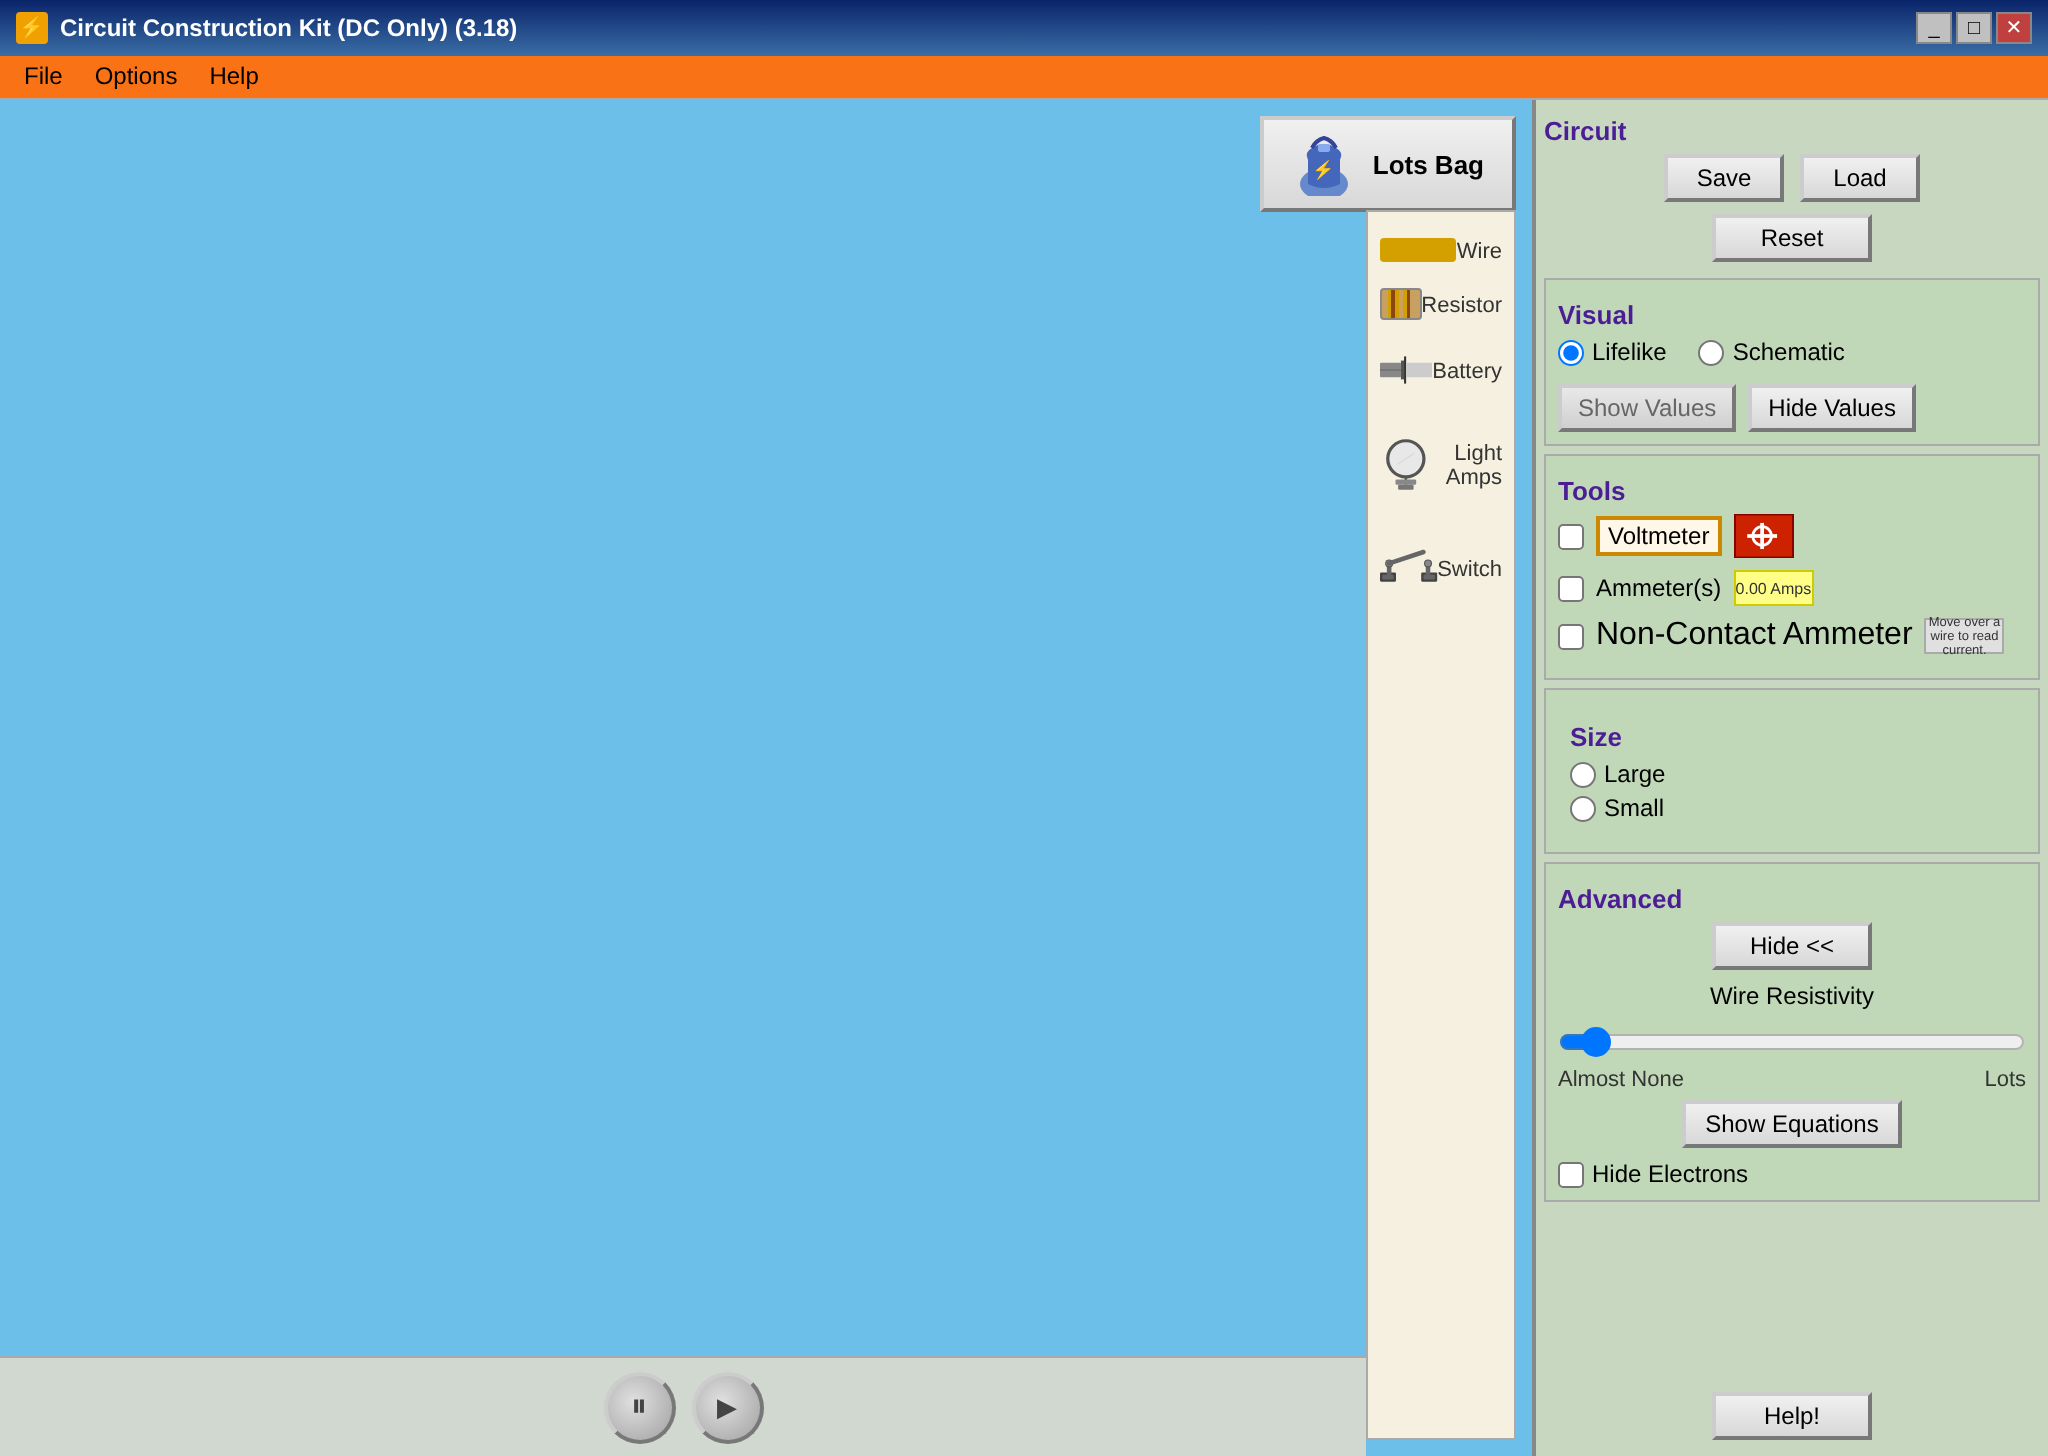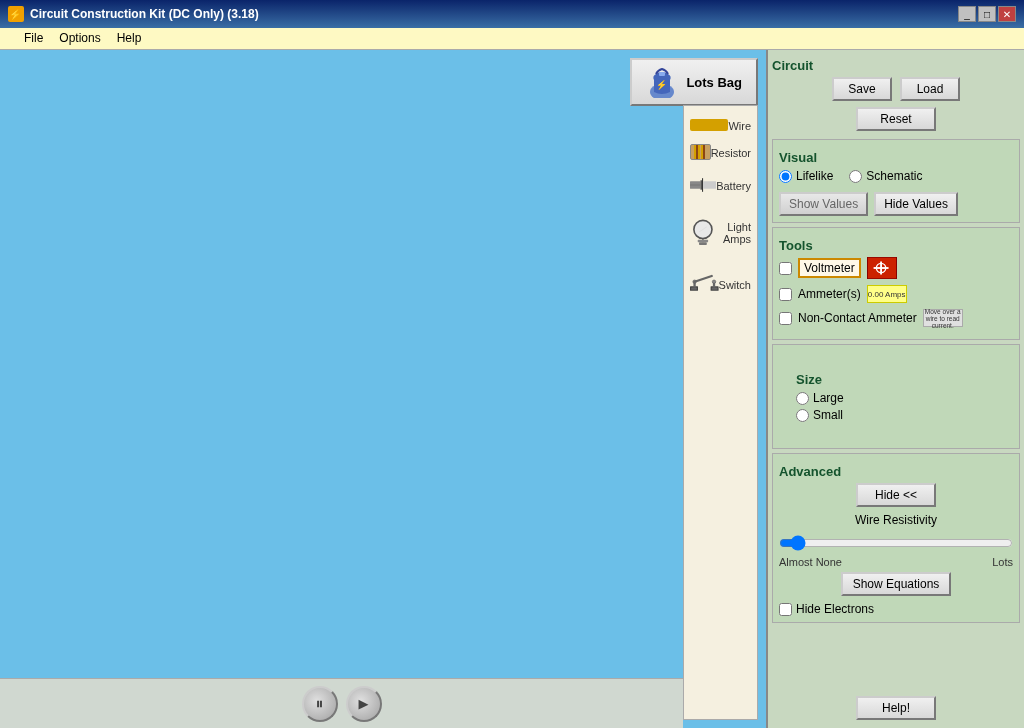--- a/index.html
+++ b/index.html
@@ -21,24 +21,24 @@
     #titlebar .win-btn {
       width: 18px; height: 16px;
       background: #c0c0c0;
       border: 1px solid #888;
       display: flex; align-items: center; justify-content: center;
       font-size: 10px; cursor: pointer; color: #000;
     }
 
     
     #menubar {
-      background: #fef9c3;
+      background: #f97316;
       border-bottom: 1px solid #aaa;
       display: flex;
-      padding: 2px 16px;
+      padding: 2px 4px;
       height: 22px;
     }
     #menubar .menu-item {
       padding: 1px 8px;
       cursor: pointer;
       font-size: 12px;
     }
 
     
     #main {
@@ -133,21 +133,21 @@
       background: #c8d8c0;
       border-left: 2px solid #888;
       display: flex;
       flex-direction: column;
       padding: 4px;
       overflow-y: auto;
       position: relative;
     }
 
     .section-title {
-      color: #14532d;
+      color: #4c1d95;
       font-weight: bold;
       font-size: 13px;
       margin-bottom: 4px;
       margin-top: 4px;
     }
 
     .panel-section {
       background: #c8d8c0;
       margin-bottom: 4px;
     }
@@ -248,21 +248,21 @@
       font-size: 7px;
       display: flex; align-items: center; justify-content: center;
       color: #333;
       text-align: center;
     }
 
     
     #size-section {
       background: #c0d8b8;
       border: 1px solid #aaa;
-      padding: 23px;
+      padding: 12px;
       margin-bottom: 4px;
     }
 
     
     #advanced-section {
       background: #c0d8b8;
       border: 1px solid #aaa;
       padding: 6px;
       margin-bottom: 4px;
     }
@@ -454,21 +454,21 @@
         <label style="cursor:pointer;">
           <span>Ammeter(s)</span>
         </label>
         <div class="tool-icon-ammeter">
           <span style="font-size:8px;">0.00 Amps</span>
         </div>
       </div>
 
       <div class="tool-row">
         <input type="checkbox" style="">
-        <label style="cursor:pointer; font-size:12px;">
+        <label style="cursor:pointer; font-size:16px;">
           <span>Non-Contact Ammeter</span>
         </label>
         <div class="tool-icon-noncontact">
           <span style="font-size:6.5px; padding:1px;">Move over a wire to read current.</span>
         </div>
       </div>
     </div>
 
     <div id="size-section">
       <div class="section-title">Size</div>

